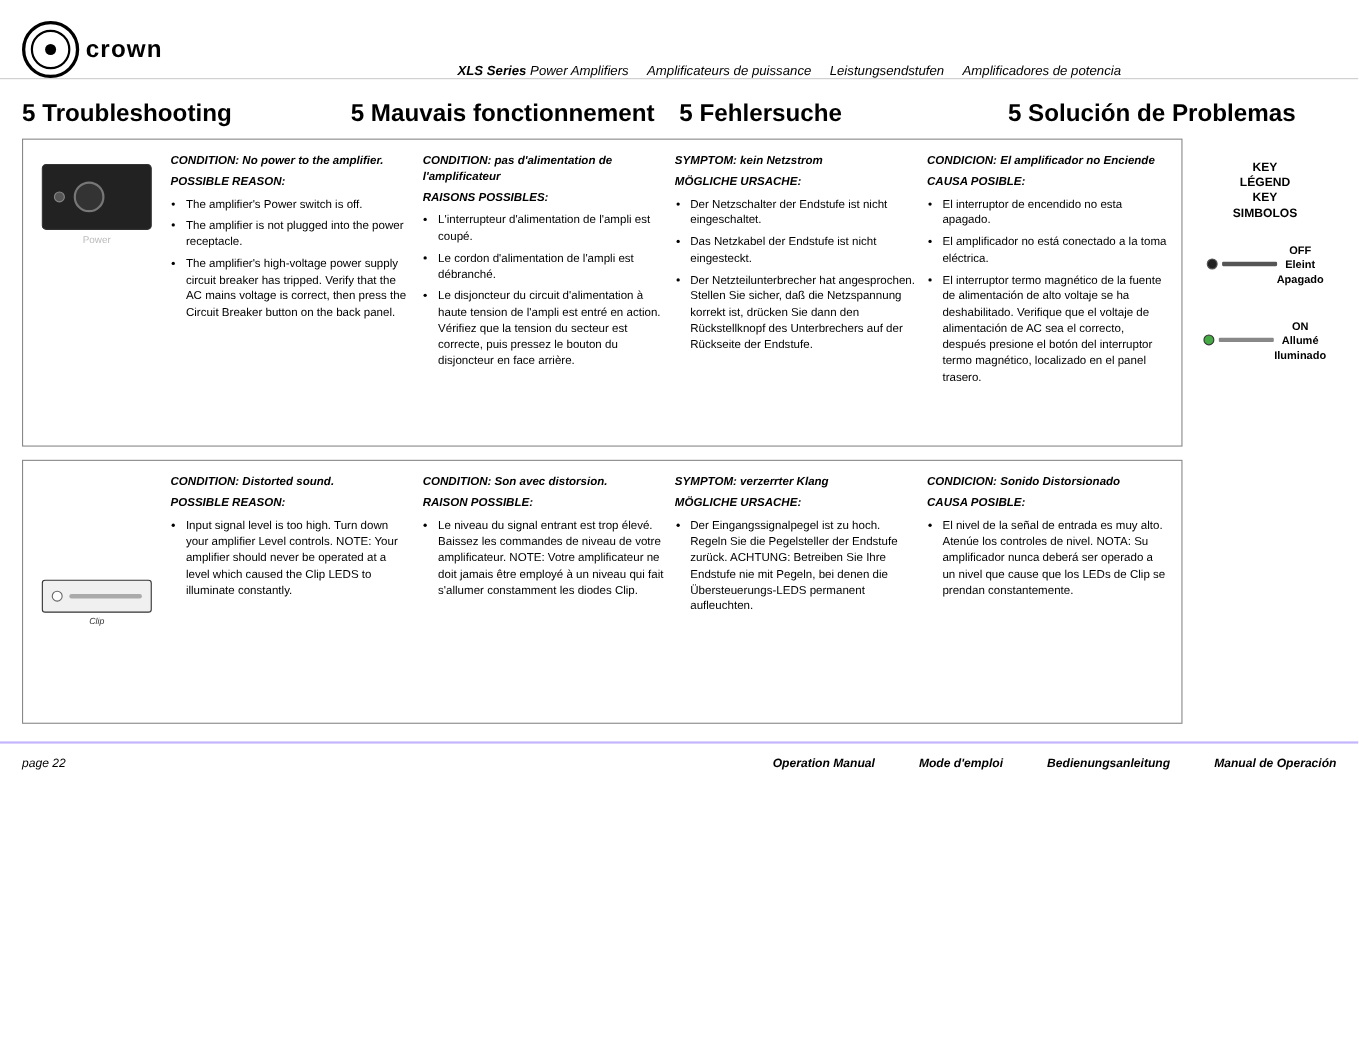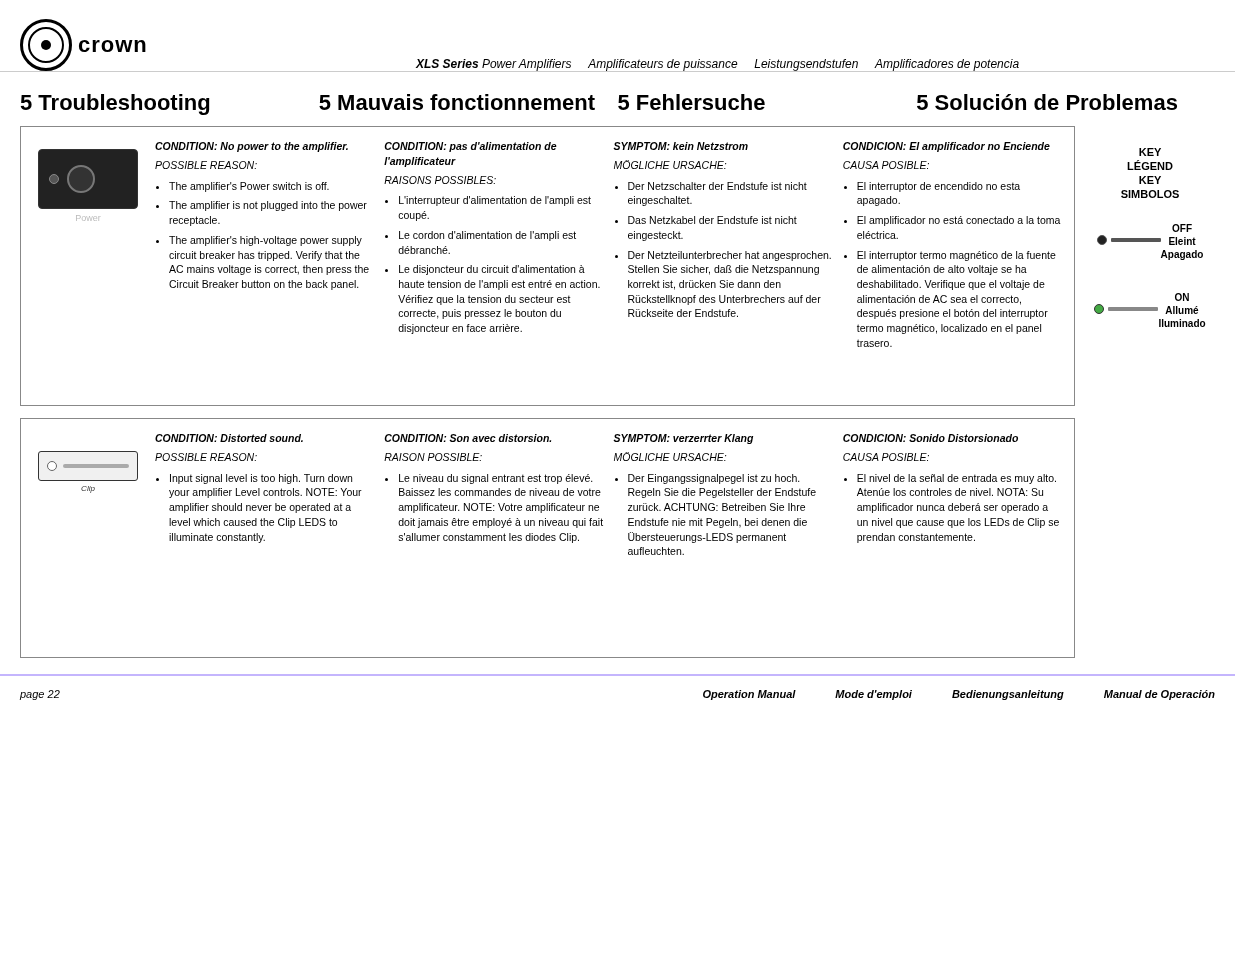--- a/index.html
+++ b/index.html
@@ -186,21 +186,21 @@
       line-height: 1.4;
     }
     .cond-title {
       font-weight: bold;
       font-style: italic;
       margin-bottom: 4px;
       font-size: 10.5px;
     }
     .cond-subtitle {
       font-style: italic;
-      font-weight: normal;
+      font-weight: bold;
       margin-bottom: 6px;
       font-size: 10.5px;
     }
     .bullet-list {
       list-style: disc;
       padding-left: 14px;
     }
     .bullet-list li {
       margin-bottom: 5px;
       font-size: 10.5px;
@@ -376,21 +376,21 @@
           <ul class="bullet-list">
             <li>El interruptor de encendido no esta apagado.</li>
             <li>El amplificador no está conectado a la toma eléctrica.</li>
             <li>El interruptor termo magnético de la fuente de alimentación de alto voltaje se ha deshabilitado. Verifique que el voltaje de alimentación de AC sea el correcto, después presione el botón del interruptor termo magnético, localizado en el panel trasero.</li>
           </ul>
         </div>
       </div>
     </div>
 
     <div class="trouble-box" style="min-height:240px;">
-      <div class="box-image" style="padding-top:20px;font-style:italic;">
+      <div class="box-image" style="justify-content:center;padding-top:20px;font-style:italic;">
         <div class="clip-image">
           <div class="clip-led"></div>
           <div class="clip-bar"></div>
         </div>
         <div class="clip-text" style="margin-top:3px;">Clip</div>
       </div>
       <div class="box-columns">
         <div class="box-col">
           <div class="cond-title">CONDITION: Distorted sound.</div>
           <div class="cond-subtitle">POSSIBLE REASON:</div>

